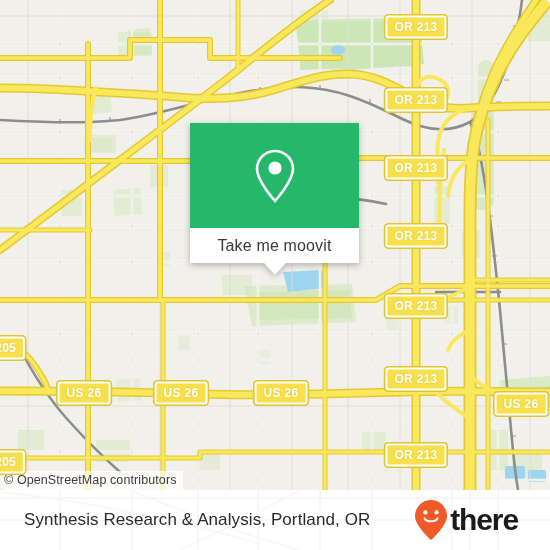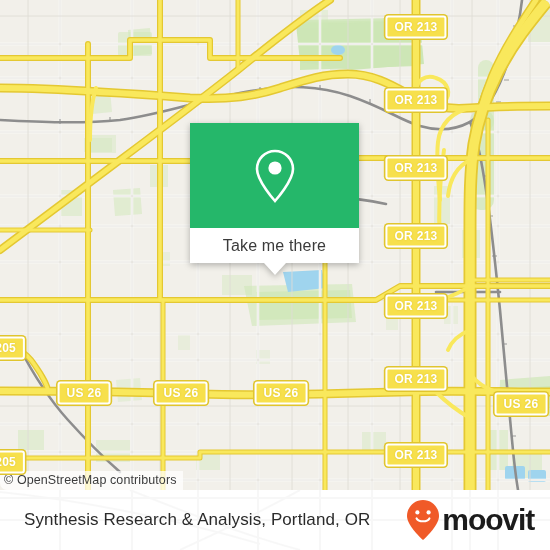--- a/index.html
+++ b/index.html
@@ -255,21 +255,21 @@
   </div>
 
   <div id="card">
     <div id="card-top">
       <svg width="46" height="58" viewBox="0 0 46 58">
         <path d="M23 4 C 13 4, 5 12, 5 22 C 5 34, 23 54, 23 54 C 23 54, 41 34, 41 22 C 41 12, 33 4, 23 4 Z" fill="none" stroke="#ffffff" stroke-width="2.6"></path>
         <circle cx="23" cy="21" r="6.6" fill="#ffffff"></circle>
       </svg>
     </div>
     <div id="card-bottom">
-      <span id="card-label">Take me there</span>
+      <span id="card-label">Take me moovit</span>
       <div id="card-tail"></div>
     </div>
   </div>
 
   <div id="footer">
     <svg id="footer-watermark" width="550" height="550" viewBox="0 0 550 550">
       <g stroke="#b9b9b9" stroke-width="2" fill="none">
         <path d="M0 520 H550"></path>
           <path d="M0 498 H550"></path>
         <path d="M60 490 V550"></path>
@@ -288,21 +288,21 @@
     </svg>
     <div id="footer-inner">
       <div id="place-title">Synthesis Research &amp; Analysis, Portland, OR</div>
       <div id="brand">
         <svg width="34" height="42" viewBox="0 0 34 42">
           <path d="M17 1 C 8.2 1, 1 8.2, 1 17 C 1 27, 17 41, 17 41 C 17 41, 33 27, 33 17 C 33 8.2, 25.8 1, 17 1 Z" fill="#f05a28"></path>
           <circle cx="11.4" cy="13.4" r="2.1" fill="#ffffff"></circle>
           <circle cx="22.6" cy="13.4" r="2.1" fill="#ffffff"></circle>
           <path d="M10.6 19.4 C 12.6 23.2, 21.4 23.2, 23.4 19.4" fill="none" stroke="#ffffff" stroke-width="2.1" stroke-linecap="round"></path>
         </svg>
-        <span id="brand-word">moovit</span>
+        <span id="brand-word">there</span>
       </div>
     </div>
   </div>
 
   <div id="shield-layer" style="position:absolute;left:0;top:0;width:550px;height:490px;pointer-events:none;border-radius:19px;">
       <div style="position: absolute; transform: translate(-50%, -50%); background: rgb(247, 224, 76); border: 2px solid rgb(255, 255, 255); box-shadow: rgb(224, 197, 46) 0px 0px 0px 1.6px; border-radius: 3px; padding: 2px 7px 3px; font-family: &quot;Liberation Sans&quot;, sans-serif; font-weight: bold; font-size: 12px; color: rgb(255, 255, 255); white-space: nowrap; letter-spacing: 0.3px; text-shadow: rgba(200, 170, 20, 0.45) 0px 0px 2px; left: 416px; top: 27px; pointer-events: auto;">OR 213</div>
       <div style="position: absolute; transform: translate(-50%, -50%); background: rgb(247, 224, 76); border: 2px solid rgb(255, 255, 255); box-shadow: rgb(224, 197, 46) 0px 0px 0px 1.6px; border-radius: 3px; padding: 2px 7px 3px; font-family: &quot;Liberation Sans&quot;, sans-serif; font-weight: bold; font-size: 12px; color: rgb(255, 255, 255); white-space: nowrap; letter-spacing: 0.3px; text-shadow: rgba(200, 170, 20, 0.45) 0px 0px 2px; left: 416px; top: 100px; pointer-events: auto;">OR 213</div>
       <div style="position: absolute; transform: translate(-50%, -50%); background: rgb(247, 224, 76); border: 2px solid rgb(255, 255, 255); box-shadow: rgb(224, 197, 46) 0px 0px 0px 1.6px; border-radius: 3px; padding: 2px 7px 3px; font-family: &quot;Liberation Sans&quot;, sans-serif; font-weight: bold; font-size: 12px; color: rgb(255, 255, 255); white-space: nowrap; letter-spacing: 0.3px; text-shadow: rgba(200, 170, 20, 0.45) 0px 0px 2px; left: 416px; top: 168px; pointer-events: auto;">OR 213</div>
       <div style="position: absolute; transform: translate(-50%, -50%); background: rgb(247, 224, 76); border: 2px solid rgb(255, 255, 255); box-shadow: rgb(224, 197, 46) 0px 0px 0px 1.6px; border-radius: 3px; padding: 2px 7px 3px; font-family: &quot;Liberation Sans&quot;, sans-serif; font-weight: bold; font-size: 12px; color: rgb(255, 255, 255); white-space: nowrap; letter-spacing: 0.3px; text-shadow: rgba(200, 170, 20, 0.45) 0px 0px 2px; left: 416px; top: 236px; pointer-events: auto;">OR 213</div>
       <div style="position: absolute; transform: translate(-50%, -50%); background: rgb(247, 224, 76); border: 2px solid rgb(255, 255, 255); box-shadow: rgb(224, 197, 46) 0px 0px 0px 1.6px; border-radius: 3px; padding: 2px 7px 3px; font-family: &quot;Liberation Sans&quot;, sans-serif; font-weight: bold; font-size: 12px; color: rgb(255, 255, 255); white-space: nowrap; letter-spacing: 0.3px; text-shadow: rgba(200, 170, 20, 0.45) 0px 0px 2px; left: 416px; top: 306px; pointer-events: auto;">OR 213</div>

